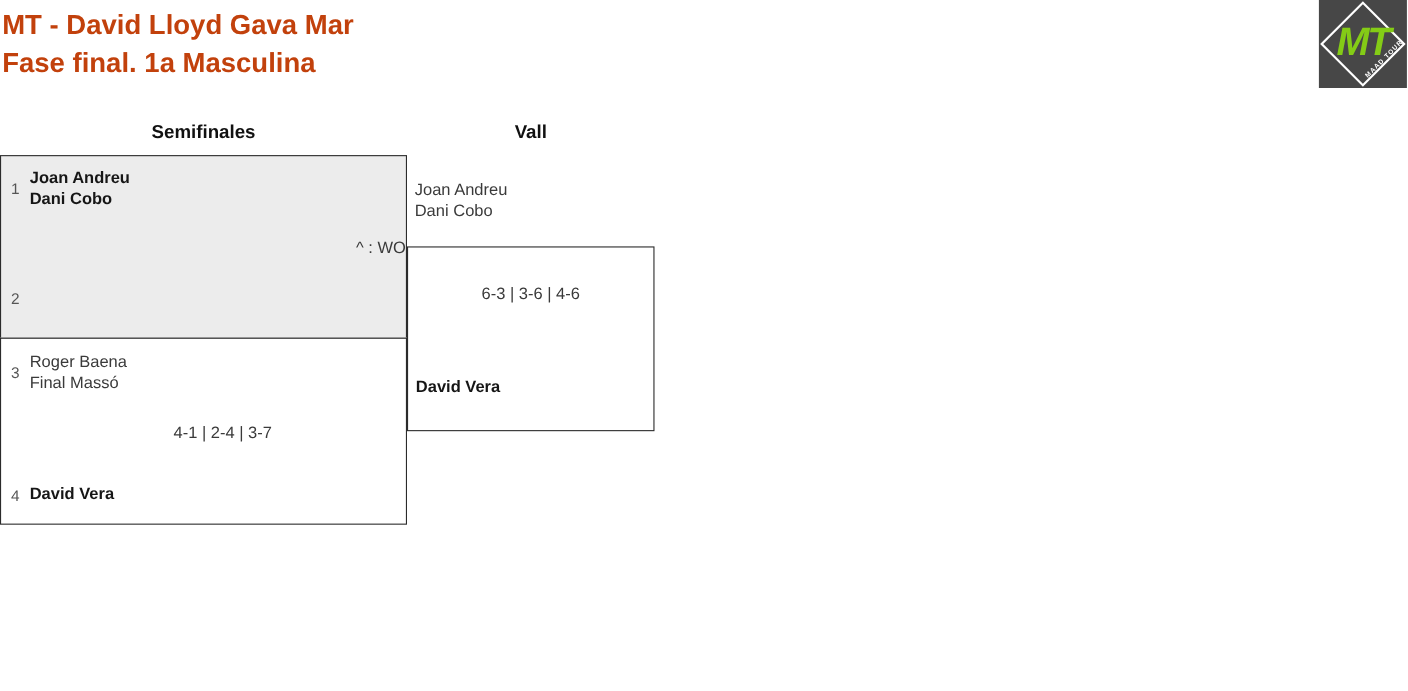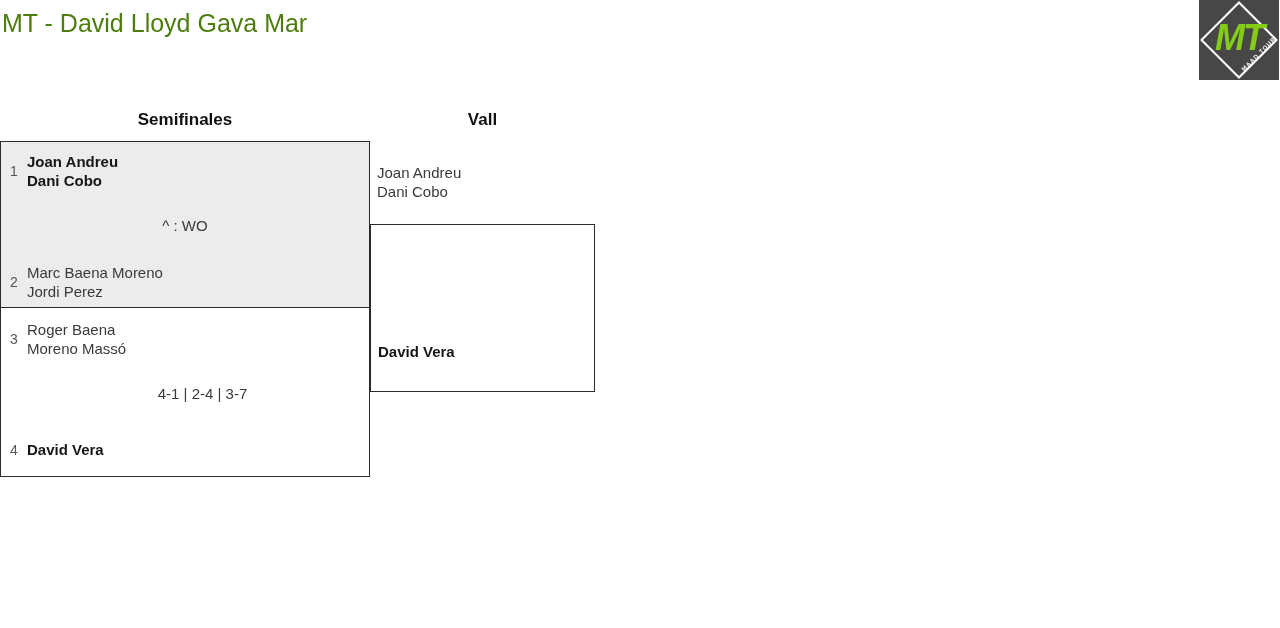--- a/index.html
+++ b/index.html
@@ -1,19 +1,19 @@
 <!DOCTYPE html>
 <html><head>
 <meta charset="utf-8">
 <style>
   * { margin:0; padding:0; box-sizing:border-box; }
   html,body { width:1280px; height:628px; background:#ffffff; font-family:"Liberation Sans", sans-serif; position:relative; overflow:hidden; }
 
   
-  .page-title { position:absolute; left:2px; top:6px; font-size:25px; font-weight:400; color:#4d7c0f; line-height:34px; }
+  .page-title { position:absolute; left:2px; top:6px; font-size:25px; font-weight:700; color:#c2410c; line-height:34px; }
 
   
   .logo { position:absolute; top:0; right:1px; width:80px; height:80px; background:#474747; overflow:hidden; }
   .logo-diamond { position:absolute; left:50%; top:50%; width:55px; height:55px; border:2px solid #ffffff; transform:translate(-50%,-50%) rotate(45deg); background:transparent; }
   .logo-mt { position:absolute; left:0; top:21px; width:100%; text-align:center; font-size:36px; line-height:34px; font-weight:900; font-style:italic; color:#84cc16; letter-spacing:-2px; }
   .logo-sub { position:absolute; bottom:23px; right:-3px; font-size:6px; color:#ffffff; letter-spacing:1px; transform:rotate(-45deg); font-weight:700; }
 
   
   .round-header { position:absolute; top:110px; font-size:17px; font-weight:700; color:#111111; text-align:center; line-height:20px; }
   .round-header.semis { left:0; width:370px; }
@@ -36,66 +36,64 @@
 
   
   .final-team-top { position:absolute; left:377px; top:163px; font-size:15px; line-height:19px; color:#3a3a3a; }
   .final-winner { position:absolute; left:7px; top:117px; font-size:15px; line-height:19px; font-weight:700; color:#161616; }
 </style>
 </head>
 <body>
 
 <div class="page-title">
   <div>MT - David Lloyd Gava Mar</div>
+  <div>Fase final. 1a Masculina</div>
 </div>
 
 <div class="logo">
   <div class="logo-diamond"></div>
   <div class="logo-mt">MT</div>
   <div class="logo-sub">MAAD TOUR</div>
 </div>
 
 <div class="round-header semis">Semifinales</div>
 <div class="round-header final">Vall</div>
 
 <div class="match highlight" id="sf1">
   <div class="team-row winner" style="top:10px;">
     <span class="seed">1</span>
     <span class="team-names">
       <div>Joan Andreu</div>
       <div>Dani Cobo</div>
     </span>
   </div>
-  <div class="score" style="top:75px;">^ : WO</div>
+  <div class="score" style="top:75px;text-align:right;">^ : WO</div>
   <div class="team-row" style="top:121px;">
     <span class="seed">2</span>
-    <span class="team-names">
-      <div>Marc Baena Moreno</div>
-      <div>Jordi Perez</div>
-    </span>
   </div>
 </div>
 
 <div class="match" id="sf2">
   <div class="team-row" style="top:12px;">
     <span class="seed">3</span>
     <span class="team-names">
       <div>Roger Baena</div>
-      <div>Moreno Massó</div>
+      <div>Final Massó</div>
     </span>
   </div>
   <div class="score" style="top:77px;padding-left:35px;">4-1 | 2-4 | 3-7</div>
   <div class="team-row winner" style="top:132px;">
     <span class="seed">4</span>
     <span class="team-names">
       <div>David Vera</div>
     </span>
   </div>
 </div>
 
 <div class="final-team-top">
   <div>Joan Andreu</div>
   <div>Dani Cobo</div>
 </div>
 
 <div class="match" id="final-box">
+  <div class="score" style="top:34px;">6-3 | 3-6 | 4-6</div>
   <div class="final-winner">David Vera</div>
 </div>
 
 </body></html>

